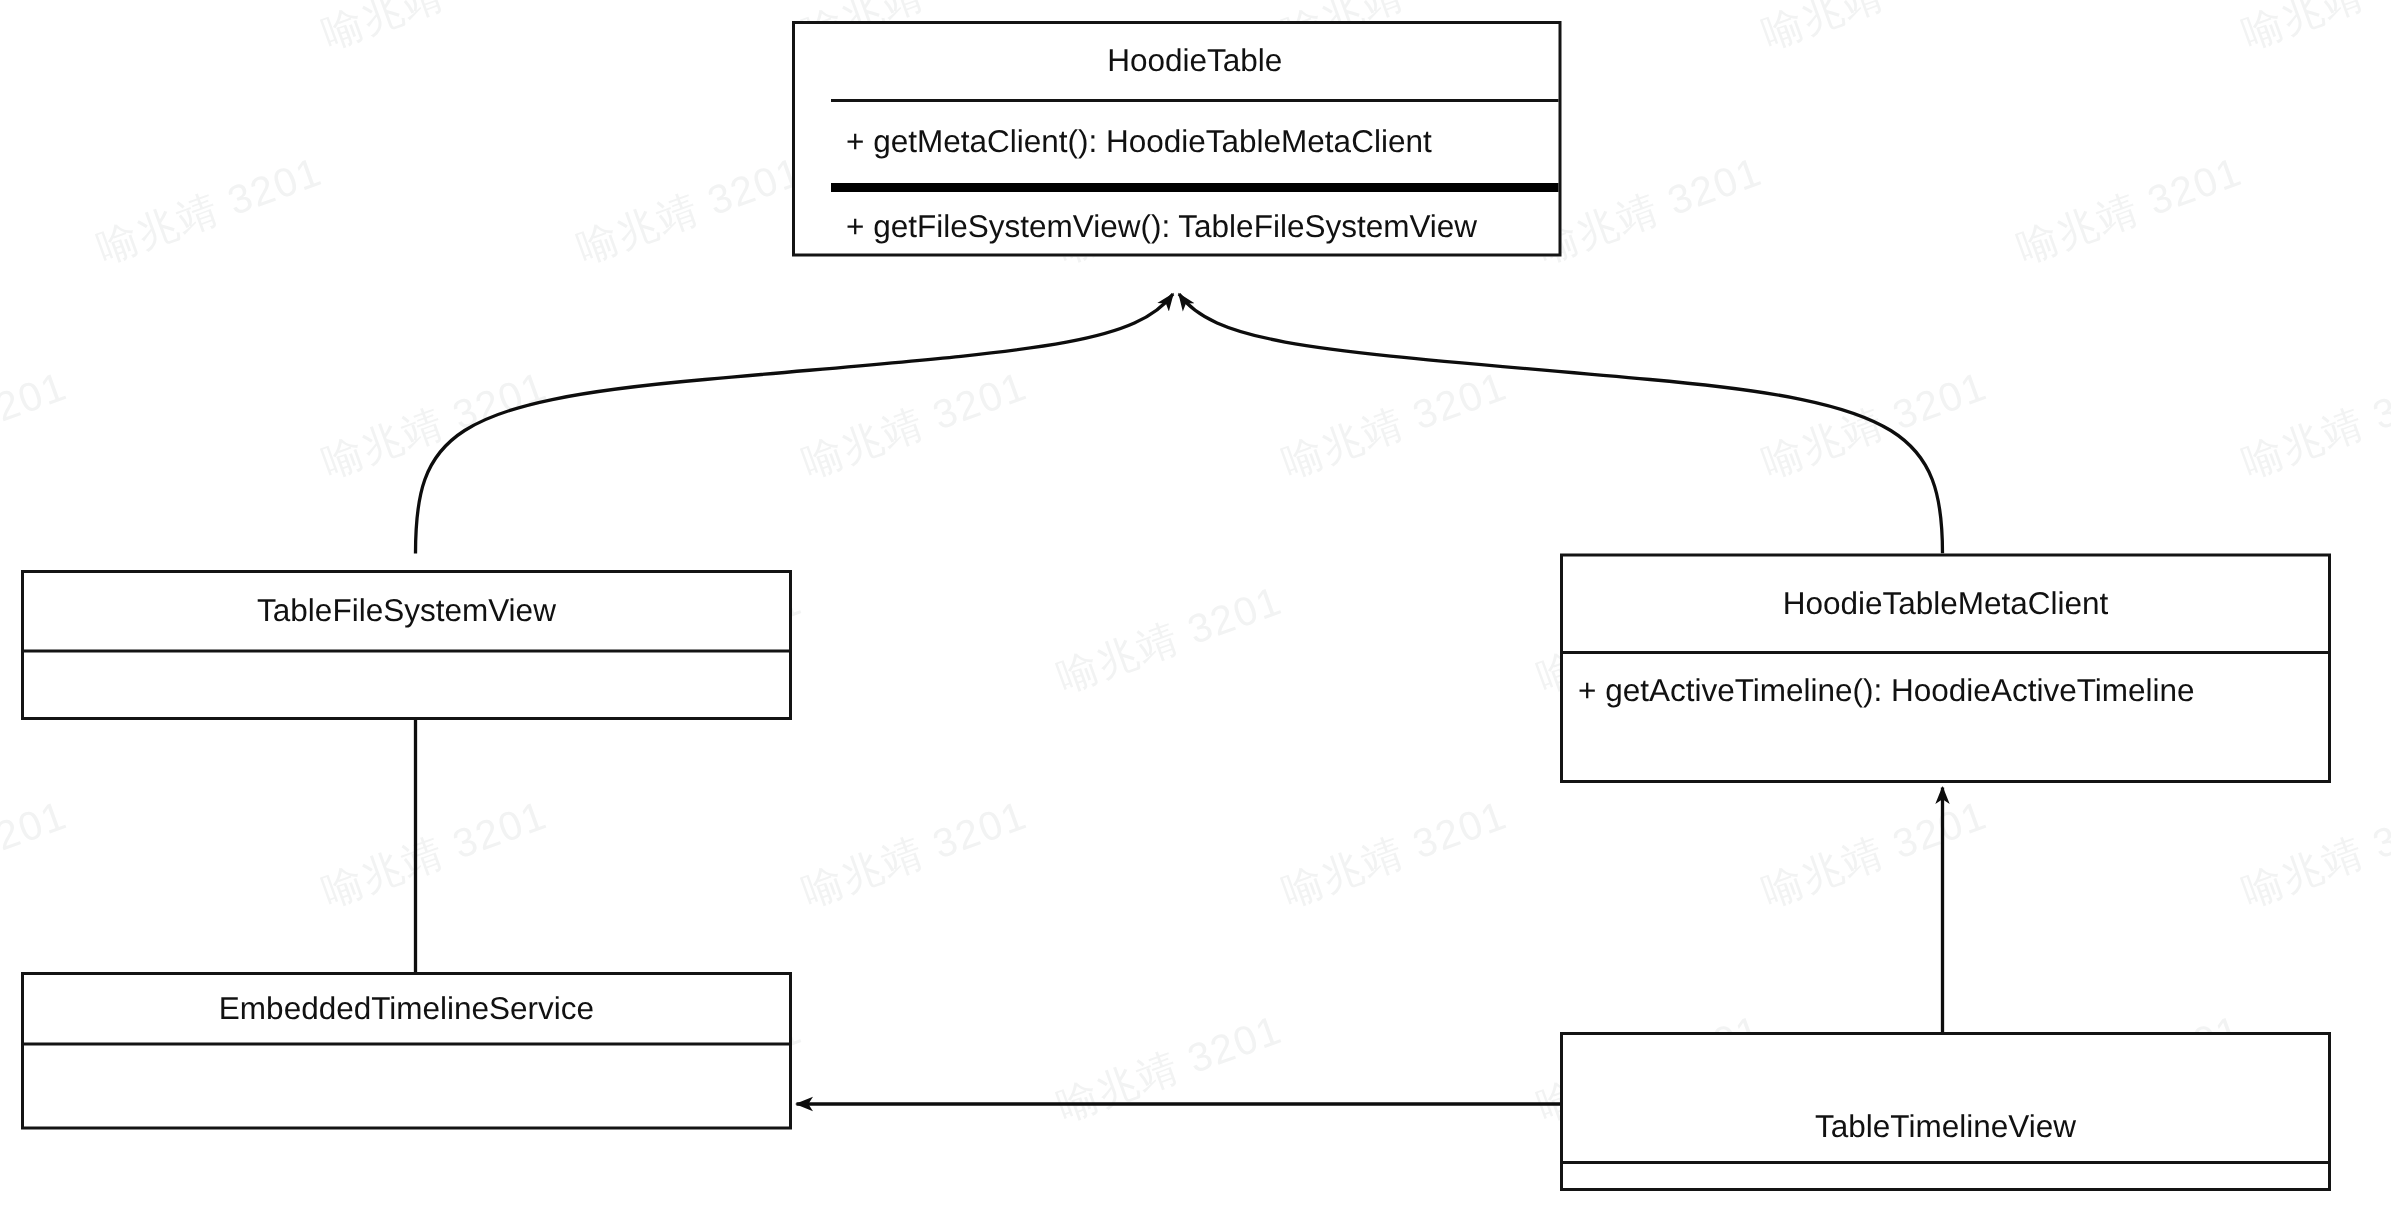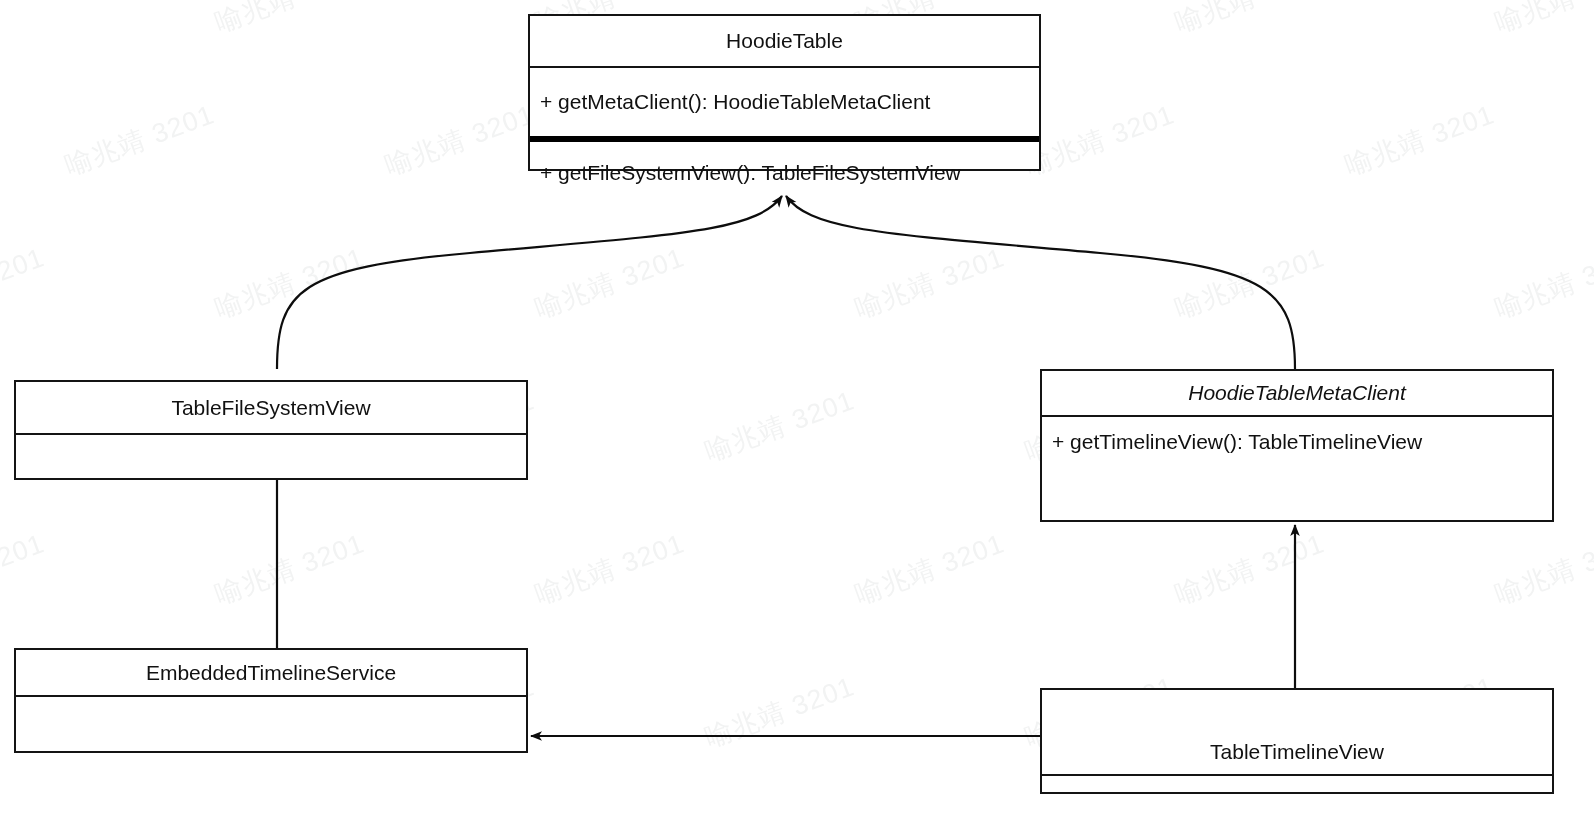--- a/index.html
+++ b/index.html
@@ -90,30 +90,30 @@
   }
   .uml-member + .uml-member {
     border-top: 6px solid #000000;
   }
   .uml-members-empty {
     box-sizing: border-box;
     width: 100%;
   }
 
   
-  #class-hoodie-table            { left: 528px;  top: 14px;  width: 513px; height: 157px; }
+  #class-hoodie-table            { left: 528px;  top: 14px;  width: 513px; height: 157px; padding-left: 24px; }
   #class-hoodie-table .uml-class-name { height: 52px; }
-  #class-hoodie-table .uml-member     { height: 68px; }
+  #class-hoodie-table .uml-member     { height: 54px; }
 
   #class-table-file-system-view  { left: 14px;   top: 380px; width: 514px; height: 100px; }
   #class-table-file-system-view .uml-class-name { height: 53px; }
   #class-table-file-system-view .uml-members-empty { height: 43px; }
 
   #class-hoodie-table-meta-client { left: 1040px; top: 369px; width: 514px; height: 153px; }
-  #class-hoodie-table-meta-client .uml-class-name { height: 46px; font-style: italic; }
+  #class-hoodie-table-meta-client .uml-class-name { height: 65px; }
   #class-hoodie-table-meta-client .uml-member     { height: 50px; }
 
   #class-embedded-timeline-service { left: 14px; top: 648px; width: 514px; height: 105px; }
   #class-embedded-timeline-service .uml-class-name { height: 47px; }
   #class-embedded-timeline-service .uml-members-empty { height: 54px; }
 
   #class-table-timeline-view      { left: 1040px; top: 688px; width: 514px; height: 106px; }
   #class-table-timeline-view .uml-class-name { height: 47px; margin-top: 39px; }
   #class-table-timeline-view .uml-members-empty { height: 55px; }
 </style>
@@ -191,21 +191,21 @@
   </div>
 
   <div class="uml-class" id="class-table-file-system-view">
     <div class="uml-class-name">TableFileSystemView</div>
     <div class="uml-members-empty"></div>
   </div>
 
   <div class="uml-class" id="class-hoodie-table-meta-client">
     <div class="uml-class-name">HoodieTableMetaClient</div>
     <div class="uml-class-members">
-      <div class="uml-member">+ getTimelineView(): TableTimelineView</div>
+      <div class="uml-member">+ getActiveTimeline(): HoodieActiveTimeline</div>
     </div>
   </div>
 
   <div class="uml-class" id="class-embedded-timeline-service">
     <div class="uml-class-name">EmbeddedTimelineService</div>
     <div class="uml-members-empty"></div>
   </div>
 
   <div class="uml-class" id="class-table-timeline-view">
     <div class="uml-class-name">TableTimelineView</div>

